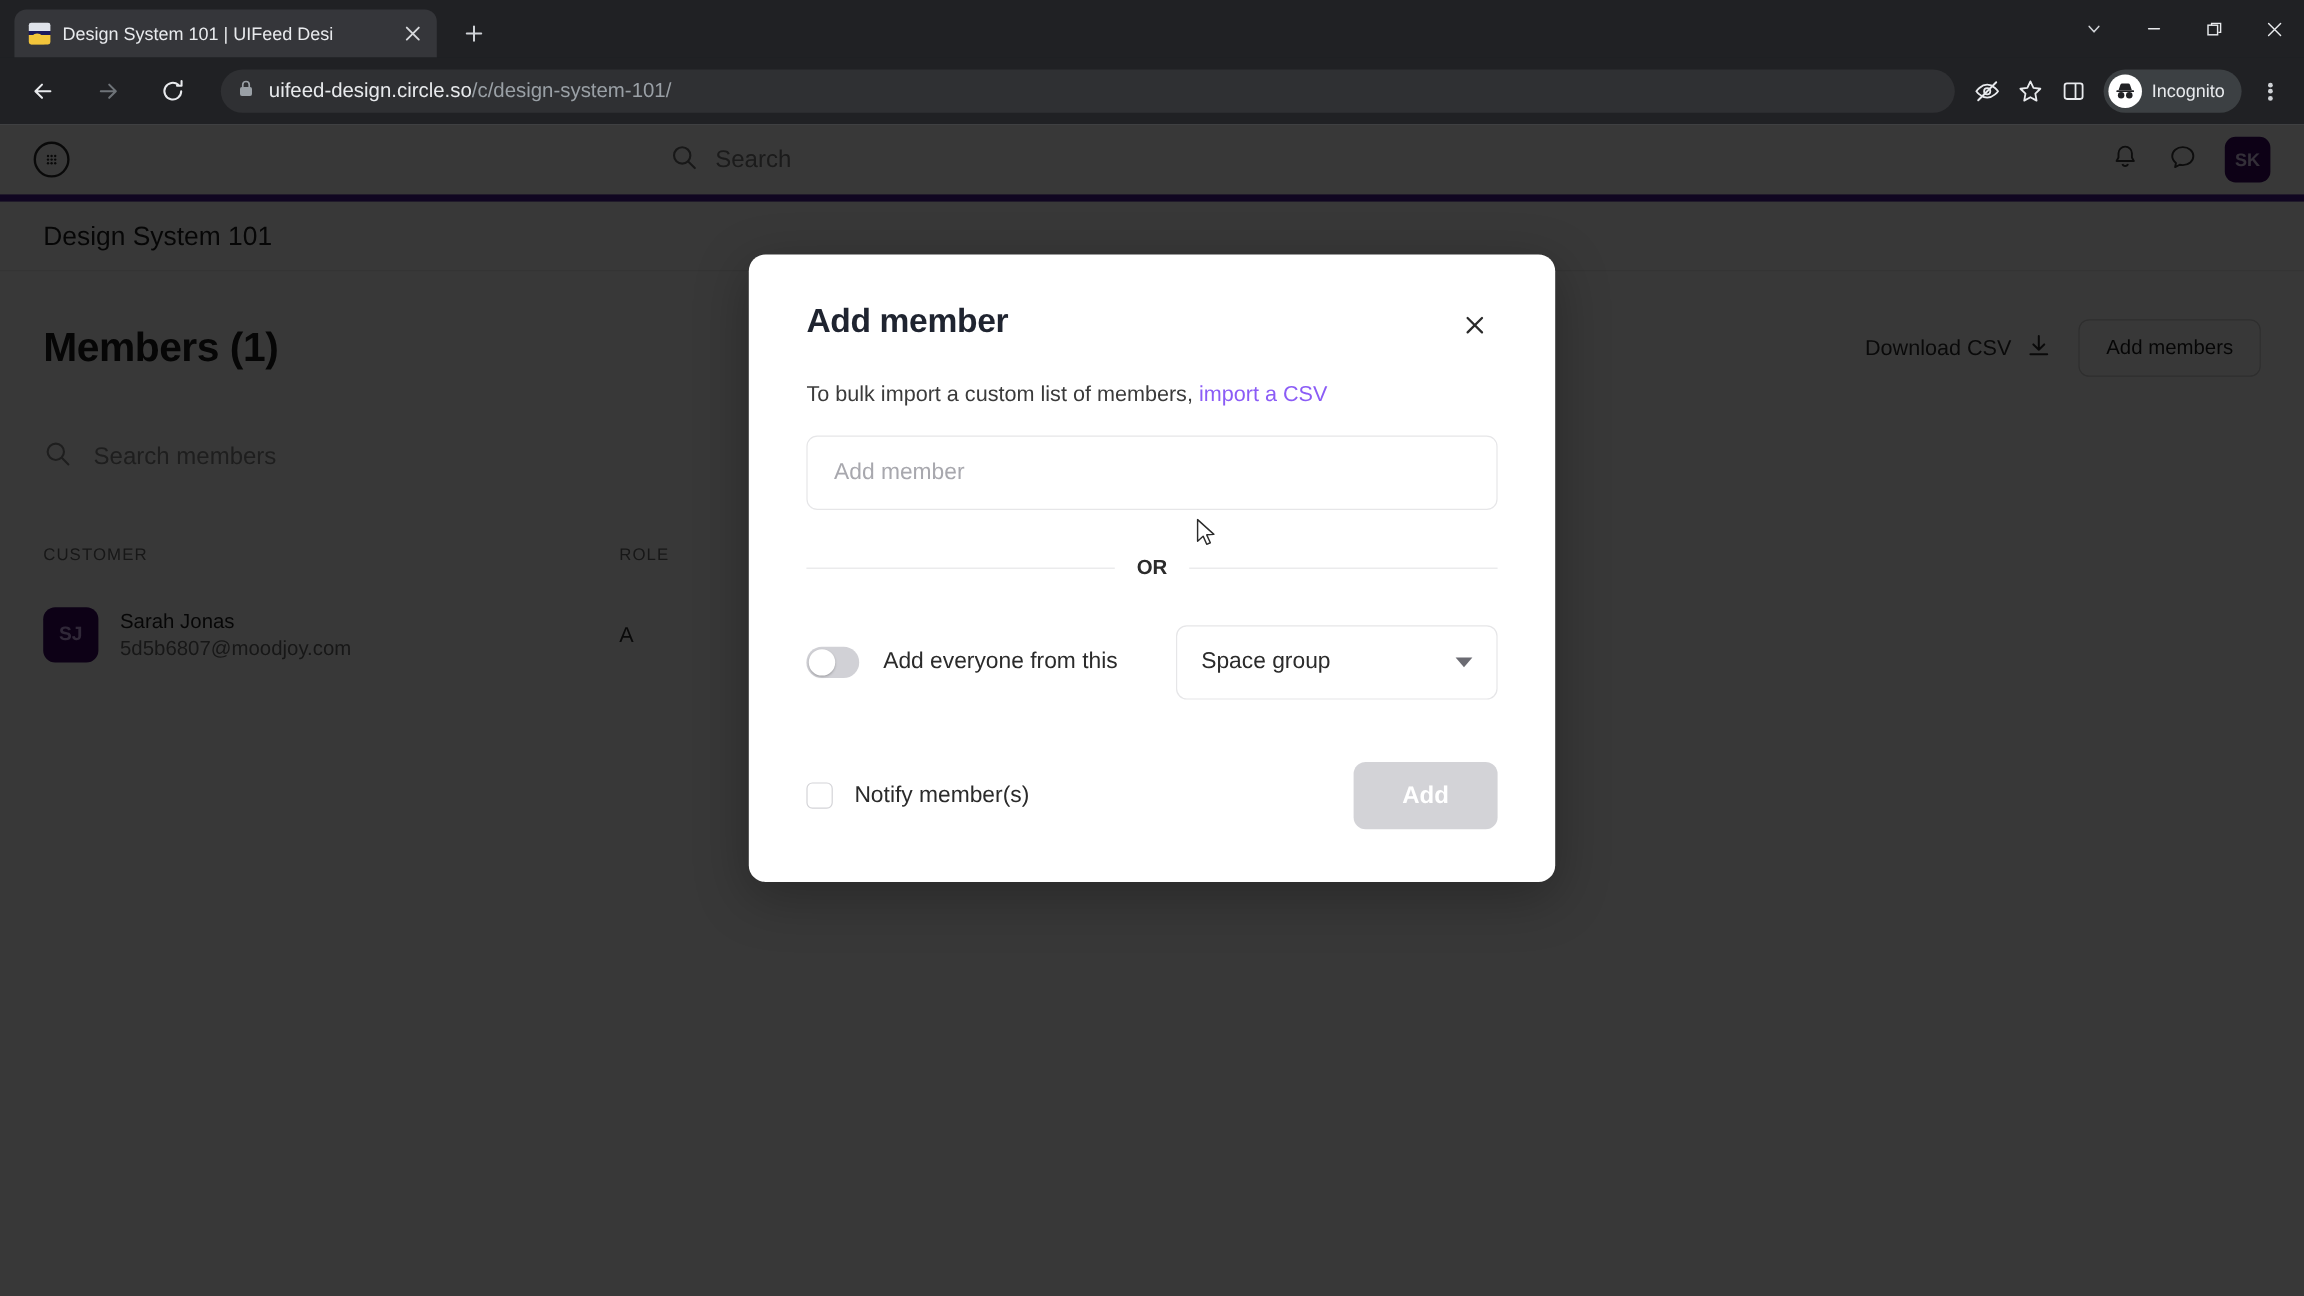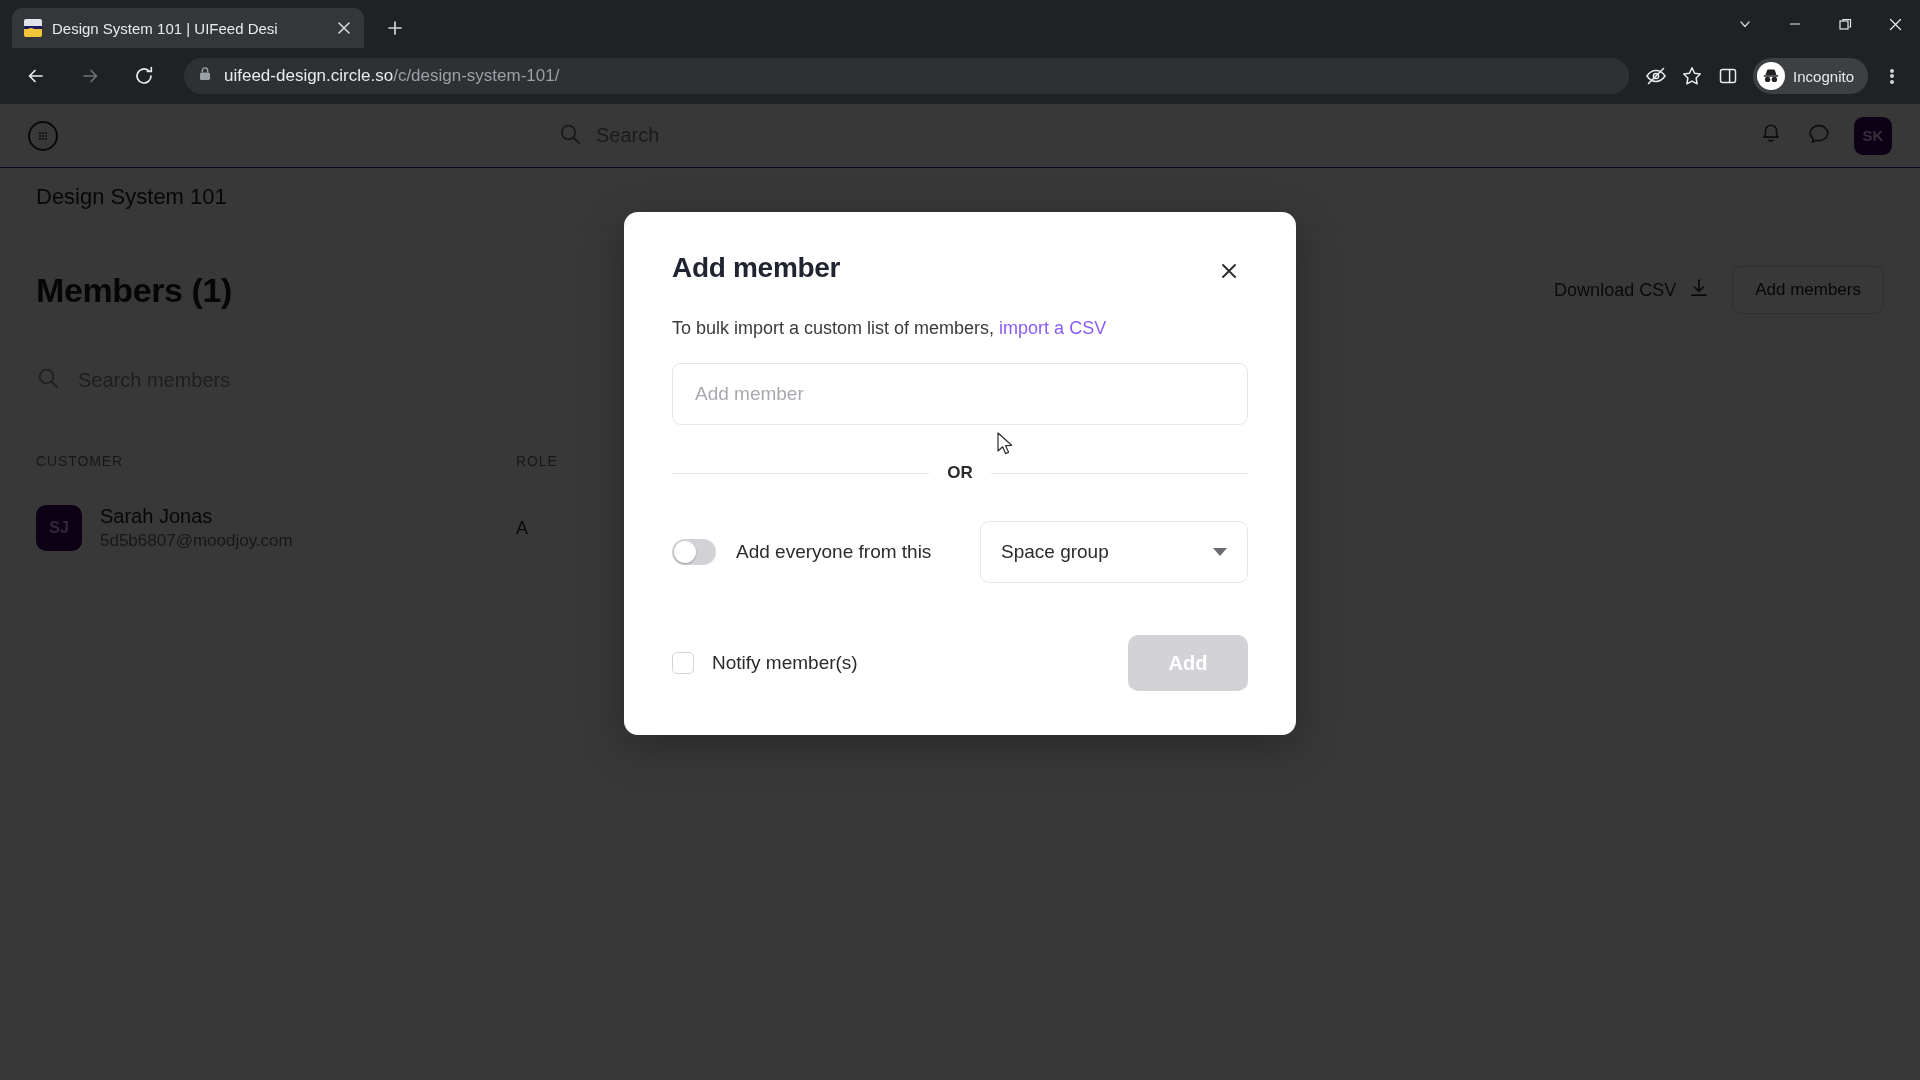--- a/index.html
+++ b/index.html
@@ -61,21 +61,21 @@
   .incognito-label { color:#e8eaed; font-size: 15px; }
   .kebab { width: 36px; height: 36px; display:flex; align-items:center; justify-content:center; margin-left: 4px; }
   .kebab i { display:block; width:4px; height:4px; border-radius:50%; background:#cfd2d6; margin:1.5px 0; }
 
   
   .page { position:absolute; left:0; top:104px; width:1920px; height:976px; background:#ffffff; }
   .page-dim { position:absolute; inset:0; background:rgba(0,0,0,0.78); z-index:40; }
 
   .app-header {
     height: 64px; display:flex; align-items:center; padding: 0 28px;
-    border-bottom: 1px solid #4c1d95;
+    border-bottom: 6px solid #4c1d95;
   }
   .app-logo { width: 30px; height: 30px; border-radius:50%; border:2px solid #2b2b2b; display:flex; align-items:center; justify-content:center; }
   .app-search { flex:1; display:flex; align-items:center; justify-content:center; gap: 14px; }
   .app-search-inner { width: 700px; display:flex; align-items:center; gap:14px; }
   .app-search-text { color:#7a7a7a; font-size: 20px; }
   .app-header-right { display:flex; align-items:center; gap: 22px; }
   .avatar-sq { width:38px; height:38px; border-radius:9px; background:#3b0764; color:#e9d5ff;
                display:flex; align-items:center; justify-content:center; font-size:15px; font-weight:600; }
 
   .subnav { height: 58px; display:flex; align-items:center; padding: 0 36px; gap: 0; border-bottom:1px solid #ececec; }
@@ -95,21 +95,21 @@
 
   .table { margin-top: 58px; width: 100%; }
   .thead { display:flex; font-size: 14px; letter-spacing: 0.9px; color:#6b6b6b; font-weight:500; padding-bottom: 20px; }
   .th-customer { width: 480px; }
   .th-role { width: 560px; }
   .th-last { flex:1; }
   .trow { display:flex; align-items:center; padding: 16px 0; }
   .cell-customer { width: 480px; display:flex; align-items:center; gap: 18px; }
   .member-avatar { width:46px; height:46px; border-radius:10px; background:#3b0764; color:#d8b4fe;
                    display:flex; align-items:center; justify-content:center; font-size:16px; font-weight:600; }
-  .member-name { font-size:20px; color:#1f1f1f; }
+  .member-name { font-size:17px; color:#1f1f1f; }
   .member-email { font-size:17px; color:#6b6b6b; margin-top:3px; }
   .cell-role { width: 560px; font-size:18px; color:#2e2e2e; }
   .cell-last { flex:1; font-size:18px; color:#2e2e2e; }
 
   
   .modal {
     position:absolute; z-index: 60;
     left: 624px; top: 212px; width: 672px;
     background:#fff; border-radius: 14px; box-shadow: 0 12px 44px rgba(0,0,0,0.28);
     padding: 40px 48px 44px 48px;

